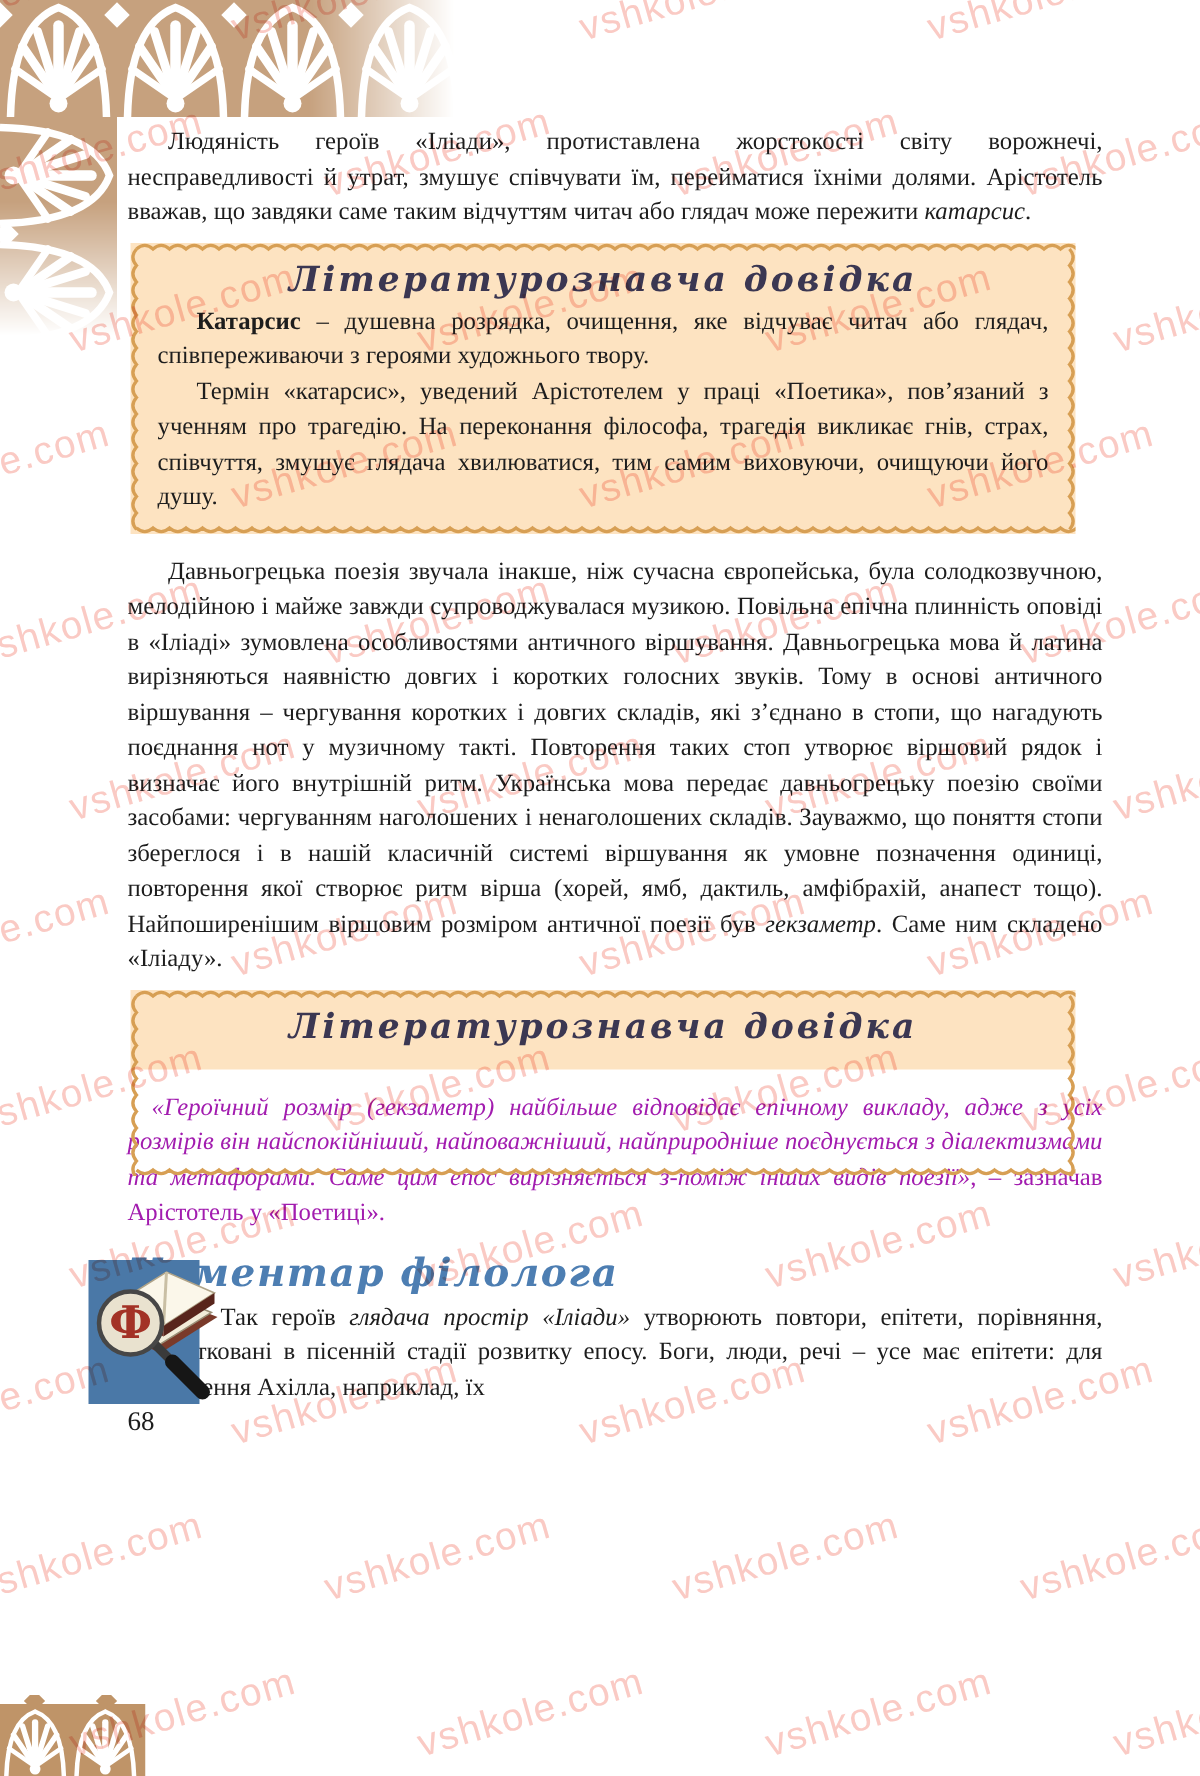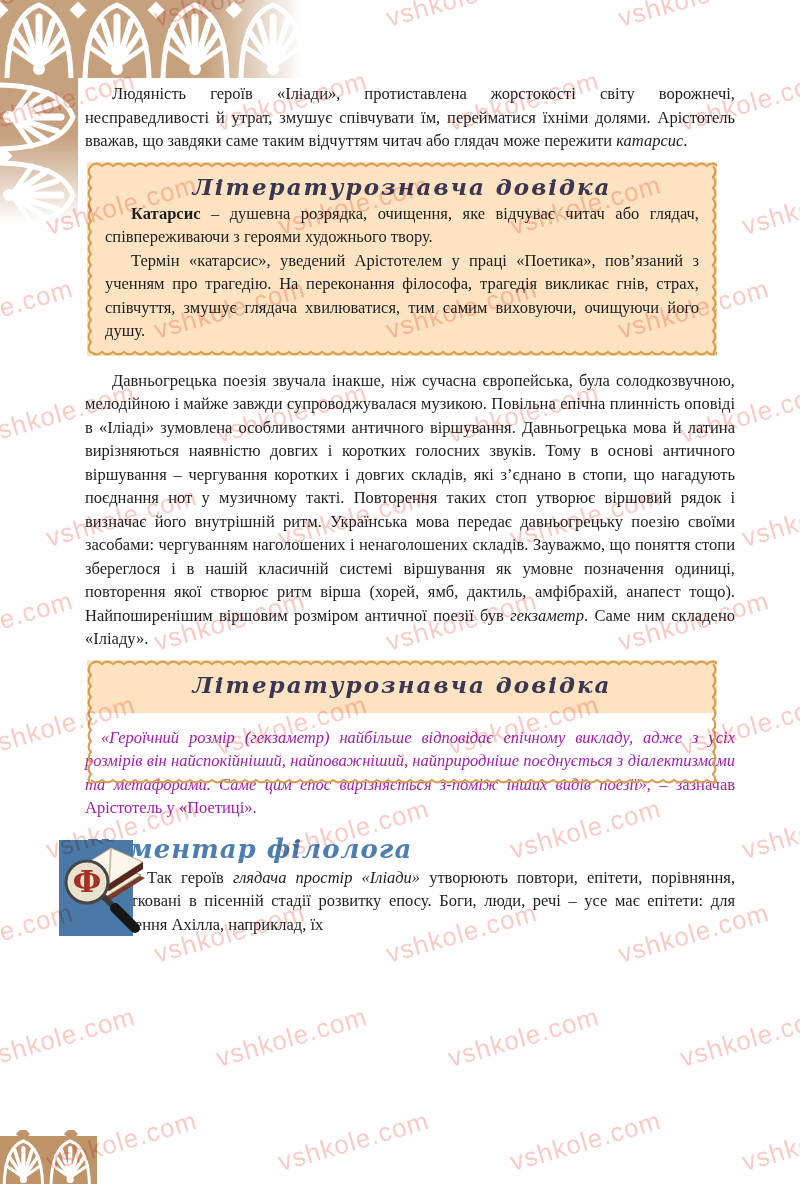--- a/index.html
+++ b/index.html
@@ -170,20 +170,21 @@
         <path d="M86,28 L52,50 L52,57 L86,35 Z" fill="#58251c"></path>
         <line x1="44" y1="60" x2="64" y2="80" stroke="#3a3a3a" stroke-width="6" stroke-linecap="round"></line>
         <line x1="58" y1="74" x2="78" y2="94" stroke="#161616" stroke-width="10" stroke-linecap="round"></line>
         <circle cx="30" cy="48" r="21" fill="#e9e2cf" stroke="#474747" stroke-width="3"></circle>
         <text x="30" y="58" font-size="30" text-anchor="middle" fill="#a33226" font-family="'DejaVu Serif',serif" font-weight="bold">Ф</text>
       </svg>
       <p class="comment-heading">Коментар філолога</p>
       <p class="comment-text"><span>Так героїв </span><em class="w">глядача простір «Іліади»</em><span> утворюють повтори, епітети, порівняння, започатковані в пісенній стадії розвитку епосу. Боги, люди, речі – усе має епітети: для зображення Ахілла, наприклад, їх</span></p>
     </div>
 
+    <p class="page-number">68</p>
   </div>
 
   <div id="watermarks">
       <span class="wm" style="left: -80px; top: -18px;">vshkole.com</span>
       <span class="wm" style="left: 152px; top: -18px;">vshkole.com</span>
       <span class="wm" style="left: 384px; top: -18px;">vshkole.com</span>
       <span class="wm" style="left: 616px; top: -18px;">vshkole.com</span>
       <span class="wm" style="left: -18px; top: 86px;">vshkole.com</span>
       <span class="wm" style="left: 214px; top: 86px;">vshkole.com</span>
       <span class="wm" style="left: 446px; top: 86px;">vshkole.com</span>

